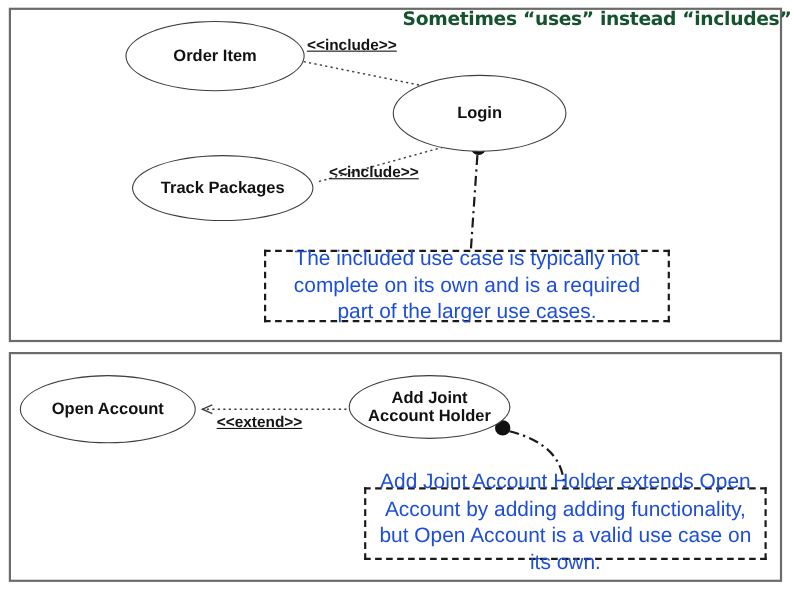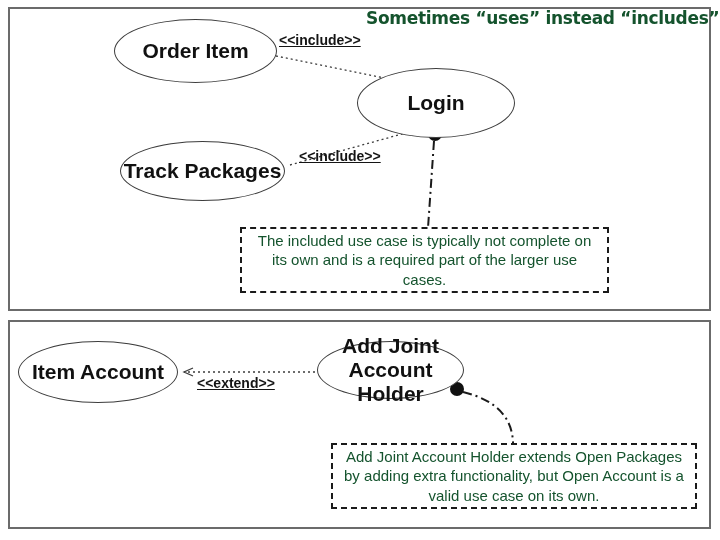--- a/index.html
+++ b/index.html
@@ -57,21 +57,21 @@
     border-radius: 50%;
     background: #ffffff;
     display: flex;
     align-items: center;
     justify-content: center;
     text-align: center;
     box-sizing: border-box;
   }
   .usecase span {
     font-weight: bold;
-    font-size: 21px;
+    font-size: 15px;
     color: #111111;
     line-height: 1.15;
     font-family: "Liberation Sans", sans-serif;
     white-space: pre-line;
   }
   #uc-order-item   { left: 114px; top: 19px;  width: 163px; height: 64px; }
   #uc-track-pkg    { left: 120px; top: 141px; width: 165px; height: 60px; }
   #uc-login        { left: 357px; top: 68px;  width: 158px; height: 70px; }
   #uc-open-account { left: 18px;  top: 341px; width: 160px; height: 62px; }
   #uc-add-joint    { left: 317px; top: 341px; width: 147px; height: 58px; }
@@ -94,22 +94,22 @@
     border: 2px dashed #1a1a1a;
     background: #ffffff;
     box-sizing: border-box;
     display: flex;
     align-items: center;
     justify-content: center;
     text-align: center;
     padding: 4px 8px;
   }
   .note span {
-    font-size: 15px;
-    color: #14532d;
+    font-size: 19px;
+    color: #1d4ed8;
     line-height: 1.28;
     font-family: "Liberation Sans", sans-serif;
   }
   #note-include { left: 240px; top: 227px; width: 369px; height: 66px; }
   #note-extend  { left: 331px; top: 443px; width: 366px; height: 66px; }
 
   svg.overlay {
     position: absolute;
     left: 0; top: 0;
     width: 720px;
@@ -161,35 +161,35 @@
 
   <div class="usecase" id="uc-track-pkg">
     <span>Track Packages</span>
   </div>
 
   <div class="usecase" id="uc-login">
     <span>Login</span>
   </div>
 
   <div class="usecase" id="uc-open-account">
-    <span>Item Account</span>
+    <span>Open Account</span>
   </div>
 
   <div class="usecase" id="uc-add-joint">
     <span>Add Joint
 Account Holder</span>
   </div>
 
   <div class="stereotype" id="label-include-1">&lt;&lt;include&gt;&gt;</div>
 
   <div class="stereotype" id="label-include-2">&lt;&lt;include&gt;&gt;</div>
 
   <div class="stereotype" id="label-extend">&lt;&lt;extend&gt;&gt;</div>
 
   <div class="note" id="note-include">
     <span>The included use case is typically not complete on its own and is a required part of the larger use cases.</span>
   </div>
 
   <div class="note" id="note-extend">
-    <span>Add Joint Account Holder extends Open Packages by adding extra functionality, but Open Account is a valid use case on its own.</span>
+    <span>Add Joint Account Holder extends Open Account by adding adding functionality, but Open Account is a valid use case on its own.</span>
   </div>
 
 </div>
 
 </body></html>

